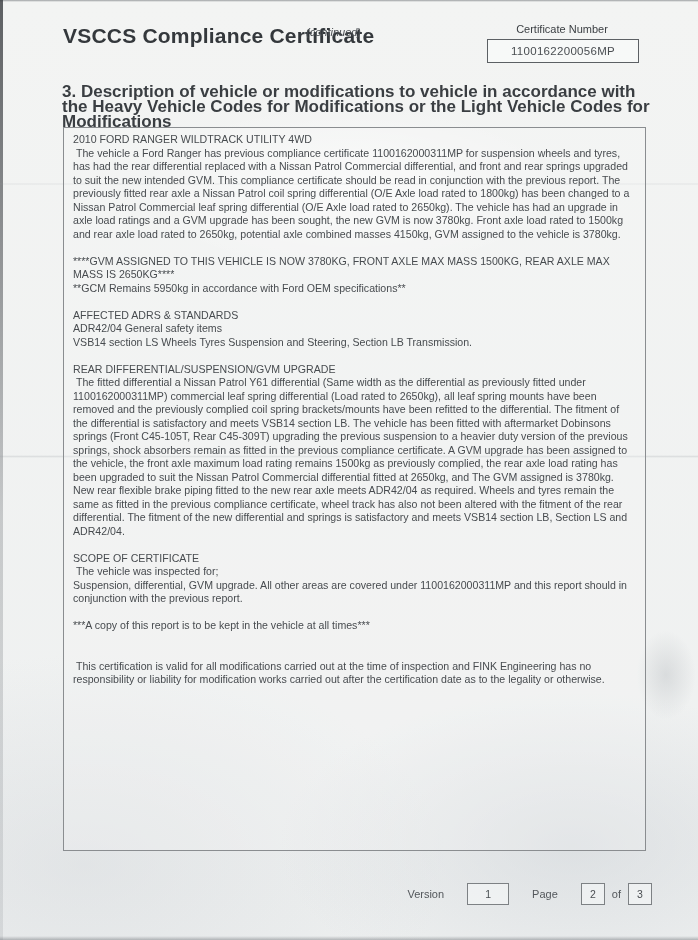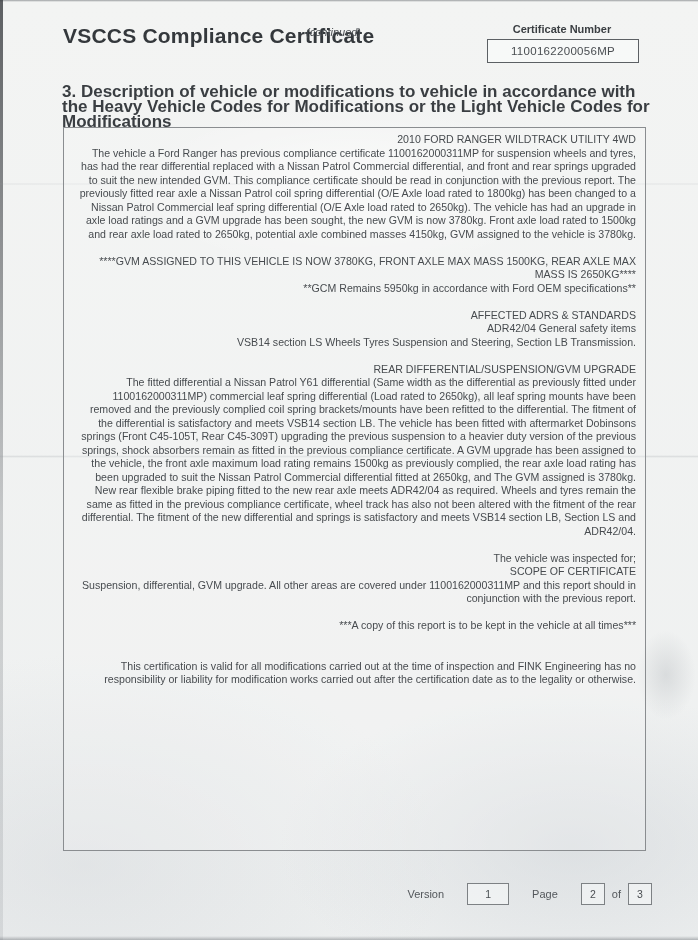--- a/index.html
+++ b/index.html
@@ -33,38 +33,38 @@
   .page-title {
     position: absolute; left: 63px; top: 24px;
     font-size: 21px; font-weight: bold; color: #34383c; letter-spacing: 0.2px;
   }
   .continued {
     position: absolute; left: 306px; top: 26px;
     font-size: 11px; font-style: italic; color: #4a4e52;
   }
   .cert-num-label {
     position: absolute; left: 487px; top: 23px; width: 150px;
-    text-align: center; font-size: 11px; font-weight: bold; color: #3a3e42;
+    text-align: center; font-size: 11px; font-weight: normal; color: #3a3e42;
   }
   .cert-num-box {
     position: absolute; left: 487px; top: 39px; width: 150px; height: 22px;
     border: 1.5px solid #5c6064; background: rgba(250,251,251,0.6);
     display: flex; align-items: center; justify-content: center;
   }
   .cert-num-value { font-size: 11.5px; color: #4a4e52; letter-spacing: 0.3px; }
 
   .section-heading {
     position: absolute; left: 62px; top: 84px; width: 592px;
     font-size: 17px; font-weight: bold; line-height: 15px; color: #3a3e42;
   }
 
   .content-box {
     position: absolute; left: 63px; top: 127px; width: 583px; height: 724px;
     border: 1px solid #8a8d90; box-sizing: border-box;
-    padding: 5px 9px; background: rgba(248,249,249,0.25); text-align: right;
+    padding: 5px 9px; background: rgba(248,249,249,0.25);
   }
   .para {
     margin: 0; font-size: 10.6px; line-height: 13.5px;
     white-space: pre-wrap; color: #474b4f;
   }
 
   .footer {
     position: absolute; top: 876px; right: 46px;
     display: flex; align-items: center; font-size: 11px; color: #53575b;
   }
@@ -106,22 +106,22 @@
       <p class="para">****GVM ASSIGNED TO THIS VEHICLE IS NOW 3780KG, FRONT AXLE MAX MASS 1500KG, REAR AXLE MAX MASS IS 2650KG****</p>
       <p class="para">**GCM Remains 5950kg in accordance with Ford OEM specifications**</p>
       <p class="para">&nbsp;</p>
       <p class="para">AFFECTED ADRS &amp; STANDARDS</p>
       <p class="para">ADR42/04 General safety items</p>
       <p class="para">VSB14 section LS Wheels Tyres Suspension and Steering, Section LB Transmission.</p>
       <p class="para">&nbsp;</p>
       <p class="para">REAR DIFFERENTIAL/SUSPENSION/GVM UPGRADE</p>
       <p class="para"> The fitted differential a Nissan Patrol Y61 differential (Same width as the differential as previously fitted under 1100162000311MP) commercial leaf spring differential (Load rated to 2650kg), all leaf spring mounts have been removed and the previously complied coil spring brackets/mounts have been refitted to the differential. The fitment of the differential is satisfactory and meets VSB14 section LB. The vehicle has been fitted with aftermarket Dobinsons springs (Front C45-105T, Rear C45-309T) upgrading the previous suspension to a heavier duty version of the previous springs, shock absorbers remain as fitted in the previous compliance certificate. A GVM upgrade has been assigned to the vehicle, the front axle maximum load rating remains 1500kg as previously complied, the rear axle load rating has been upgraded to suit the Nissan Patrol Commercial differential fitted at 2650kg, and The GVM assigned is 3780kg. New rear flexible brake piping fitted to the new rear axle meets ADR42/04 as required. Wheels and tyres remain the same as fitted in the previous compliance certificate, wheel track has also not been altered with the fitment of the rear differential. The fitment of the new differential and springs is satisfactory and meets VSB14 section LB, Section LS and ADR42/04.</p>
       <p class="para">&nbsp;</p>
+      <p class="para">SCOPE OF CERTIFICATE</p>
       <p class="para"> The vehicle was inspected for;</p>
-      <p class="para">SCOPE OF CERTIFICATE</p>
       <p class="para">Suspension, differential, GVM upgrade. All other areas are covered under 1100162000311MP and this report should in conjunction with the previous report.</p>
       <p class="para">&nbsp;</p>
       <p class="para">***A copy of this report is to be kept in the vehicle at all times***</p>
       <p class="para">&nbsp;</p>
       <p class="para">&nbsp;</p>
       <p class="para"> This certification is valid for all modifications carried out at the time of inspection and FINK Engineering has no responsibility or liability for modification works carried out after the certification date as to the legality or otherwise.</p>
     </div>
 
   <div class="footer">
     <span class="lbl" style="margin-left:0">Version</span>

